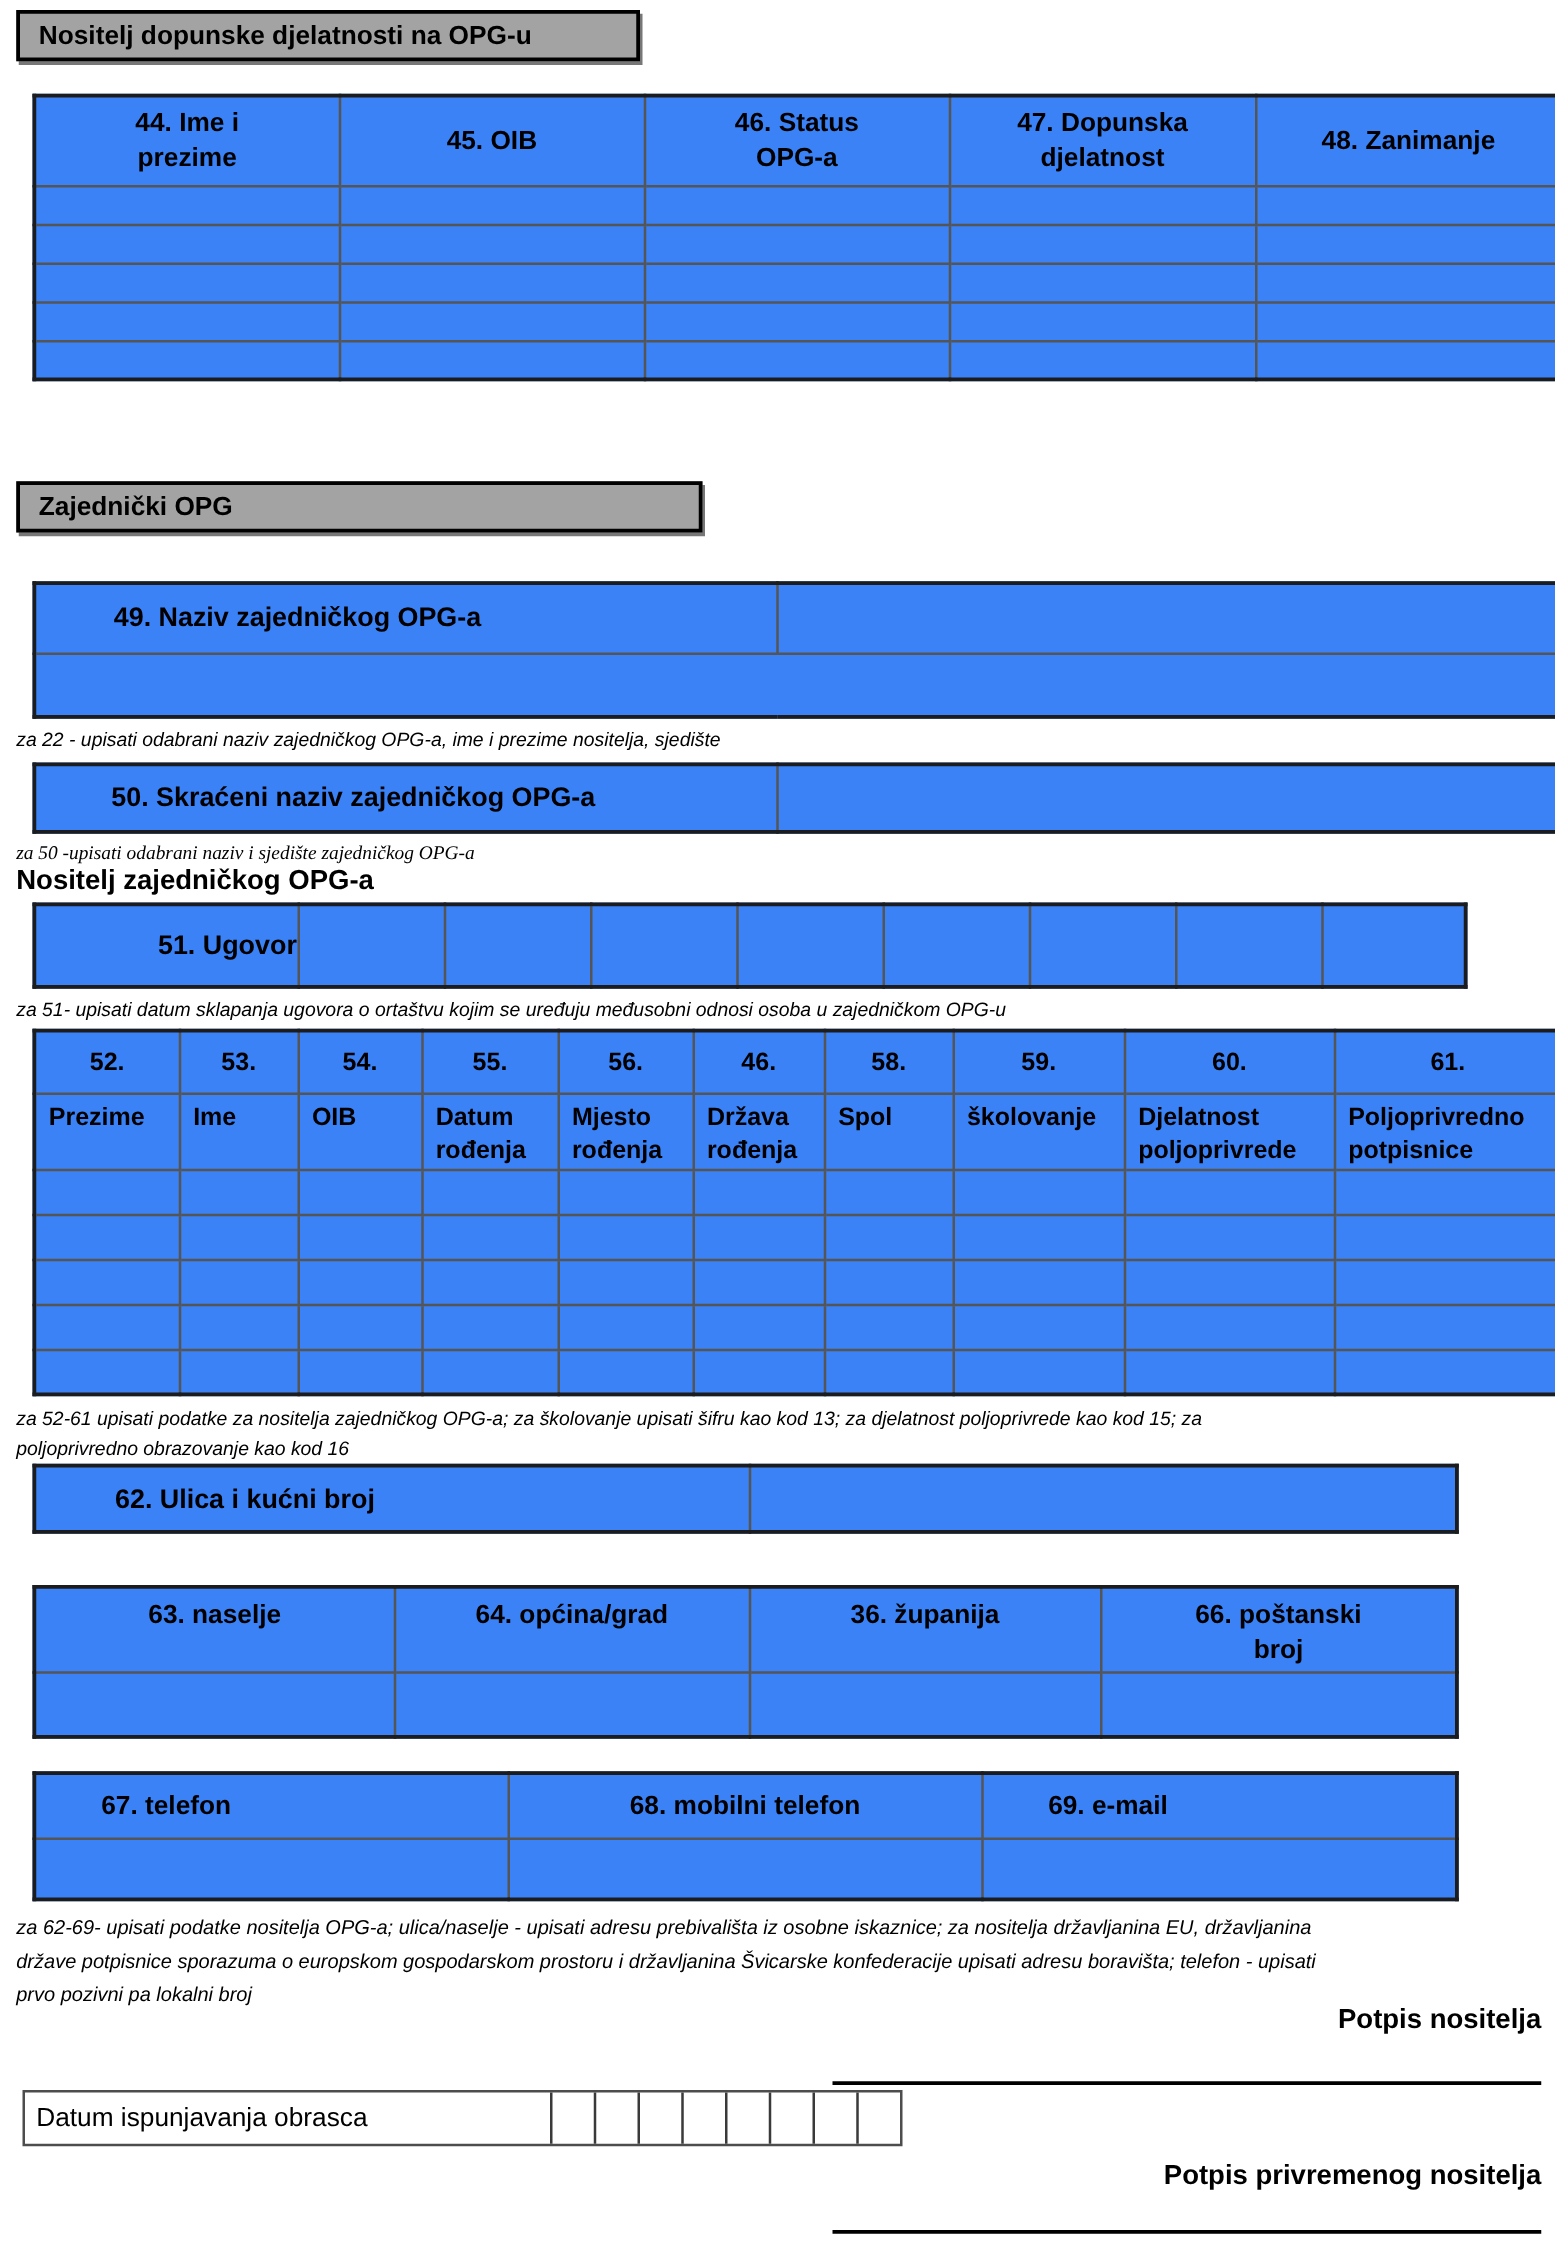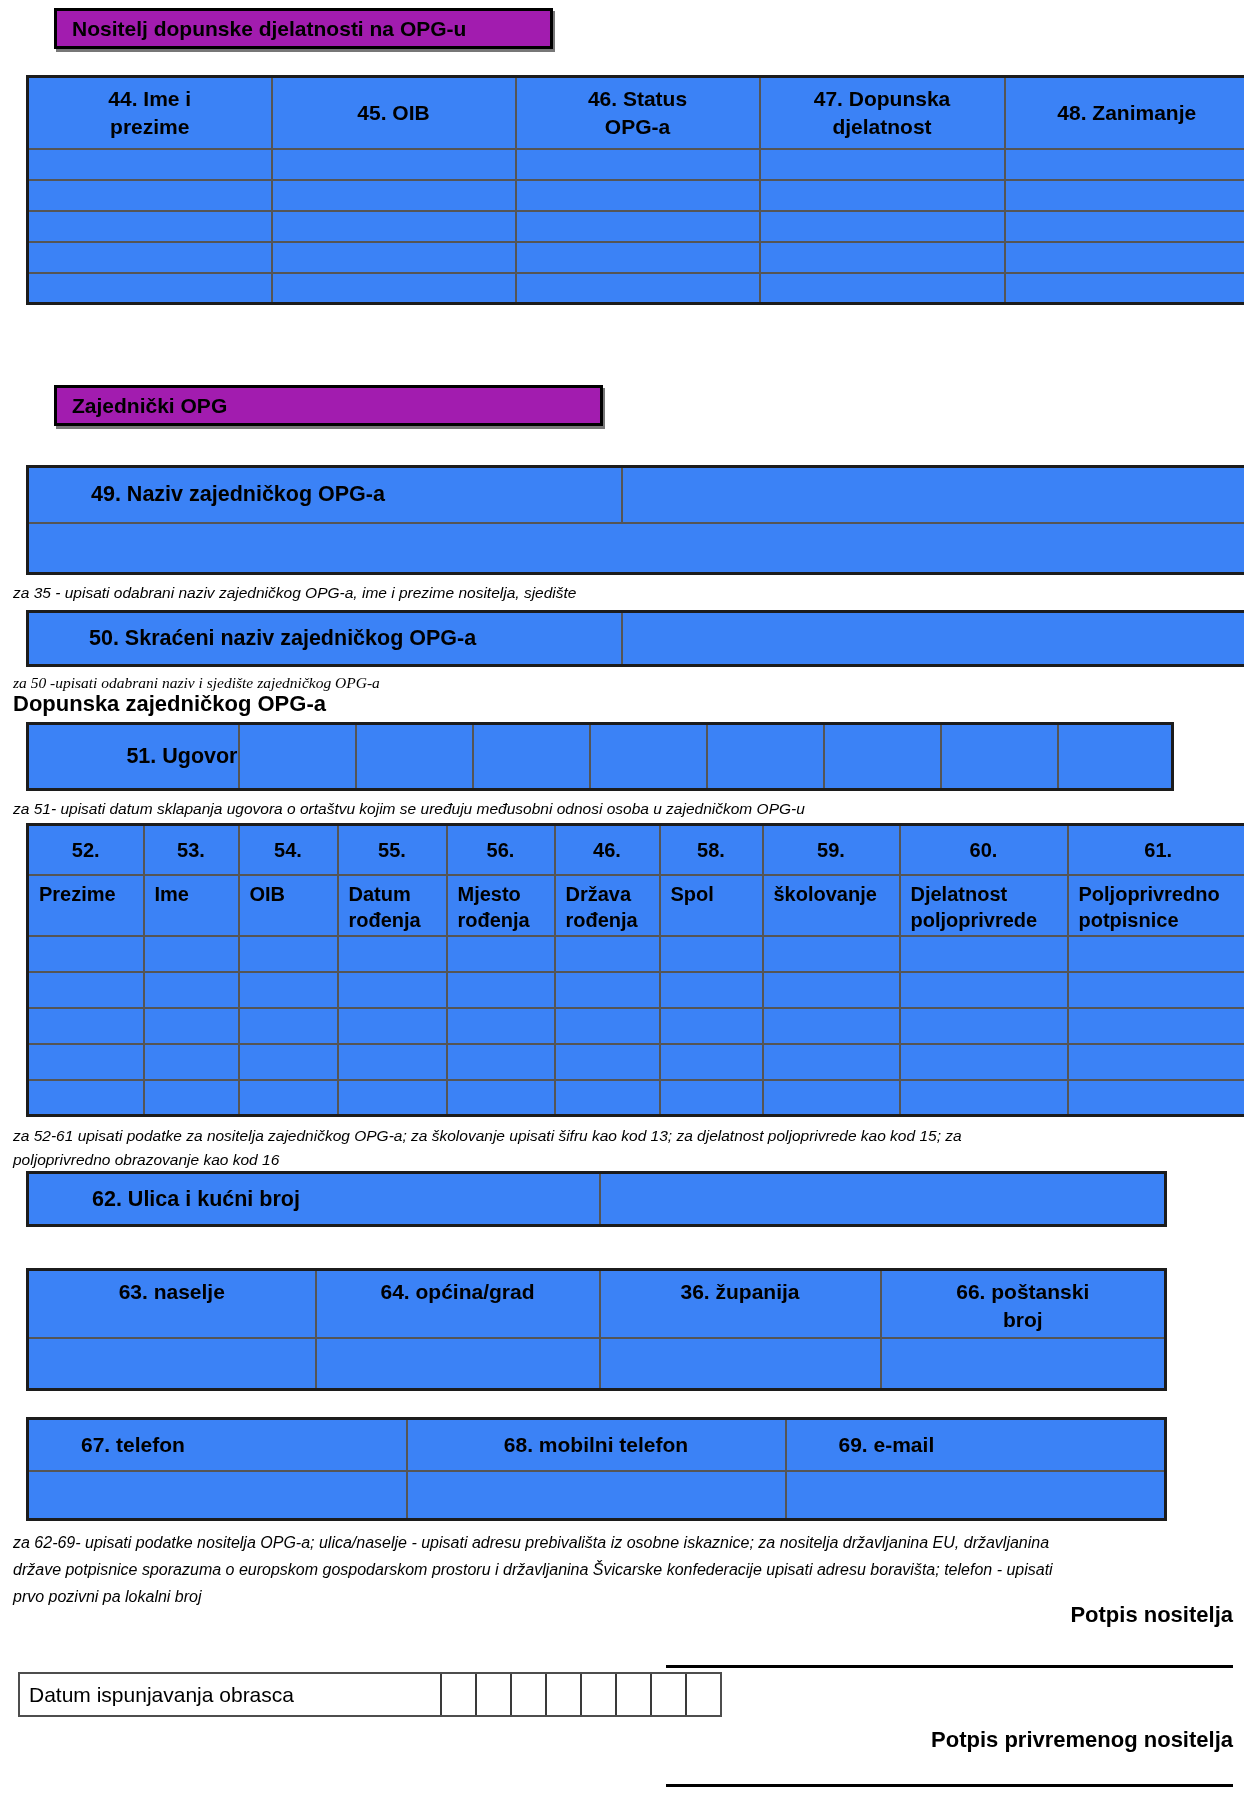--- a/index.html
+++ b/index.html
@@ -1,21 +1,21 @@
 <!DOCTYPE html>
 <html><head>
 <meta charset="utf-8">
 <style>
   html,body{margin:0;padding:0;background:#fff;}
   .page{position:relative;width:1244px;height:1795px;background:#fff;
         font-family:"Liberation Sans",sans-serif;color:#000;overflow:hidden;}
 
   .titlebox{position:absolute;border:3.5px solid #000;box-shadow:2px 3px 0 #777;
             font-weight:bold;font-size:21px;display:flex;align-items:center;
-            padding-left:15px;background:#a21caf;margin-left:41px;}
+            padding-left:15px;background:#a3a3a3;}
 
   table.frm{position:absolute;border-collapse:collapse;table-layout:fixed;background:#3b82f6;margin-left:16px;}
   table.frm{border:3px solid #1c1c1c;}
   table.frm td,table.frm th{border:2px solid #555;padding:0;overflow:hidden;}
   table.frm th{font-weight:bold;font-size:21px;text-align:center;vertical-align:middle;
                white-space:pre-line;line-height:1.32;}
 
   
   #table44 thead tr{height:72px;}
   #table44 tbody tr{height:31px;}
@@ -145,37 +145,37 @@
     <tbody>
         <tr class="r1">
       <td class="flabel">49. Naziv zajedničkog OPG-a</td>
       <td></td>
     </tr>
     <tr class="r2">
       <td colspan="2"></td>
     </tr>
   </tbody>
     </table>
-  <div class="note" style="left:13px;top:581px;width:1225px;">za 35 - upisati odabrani naziv zajedničkog OPG-a, ime i prezime nositelja, sjedište</div>
+  <div class="note" style="left:13px;top:581px;width:1225px;">za 22 - upisati odabrani naziv zajedničkog OPG-a, ime i prezime nositelja, sjedište</div>
 
   <table class="frm" id="table50" style="left:10px;top:610px;width:1222px;">
     <colgroup>
         <col style="width:594px">
         <col style="width:628px">
       </colgroup>
     <tbody>
         <tr>
       <td class="flabel">50. Skraćeni naziv zajedničkog OPG-a</td>
       <td></td>
     </tr>
   </tbody>
     </table>
   <div class="note" style="left:13px;top:671px;width:1225px;font-family:Liberation Serif, serif;">za 50 -upisati odabrani naziv i sjedište zajedničkog OPG-a</div>
 
-  <div class="subheading" style="left:13px;top:691px;">Dopunska zajedničkog OPG-a</div>
+  <div class="subheading" style="left:13px;top:691px;">Nositelj zajedničkog OPG-a</div>
 
   <table class="frm" id="table51" style="left:10px;top:722px;width:1145px;">
     <colgroup>
         <col style="width:211px">
         <col style="width:117px">
         <col style="width:117px">
         <col style="width:117px">
         <col style="width:117px">
         <col style="width:117px">
         <col style="width:117px">

